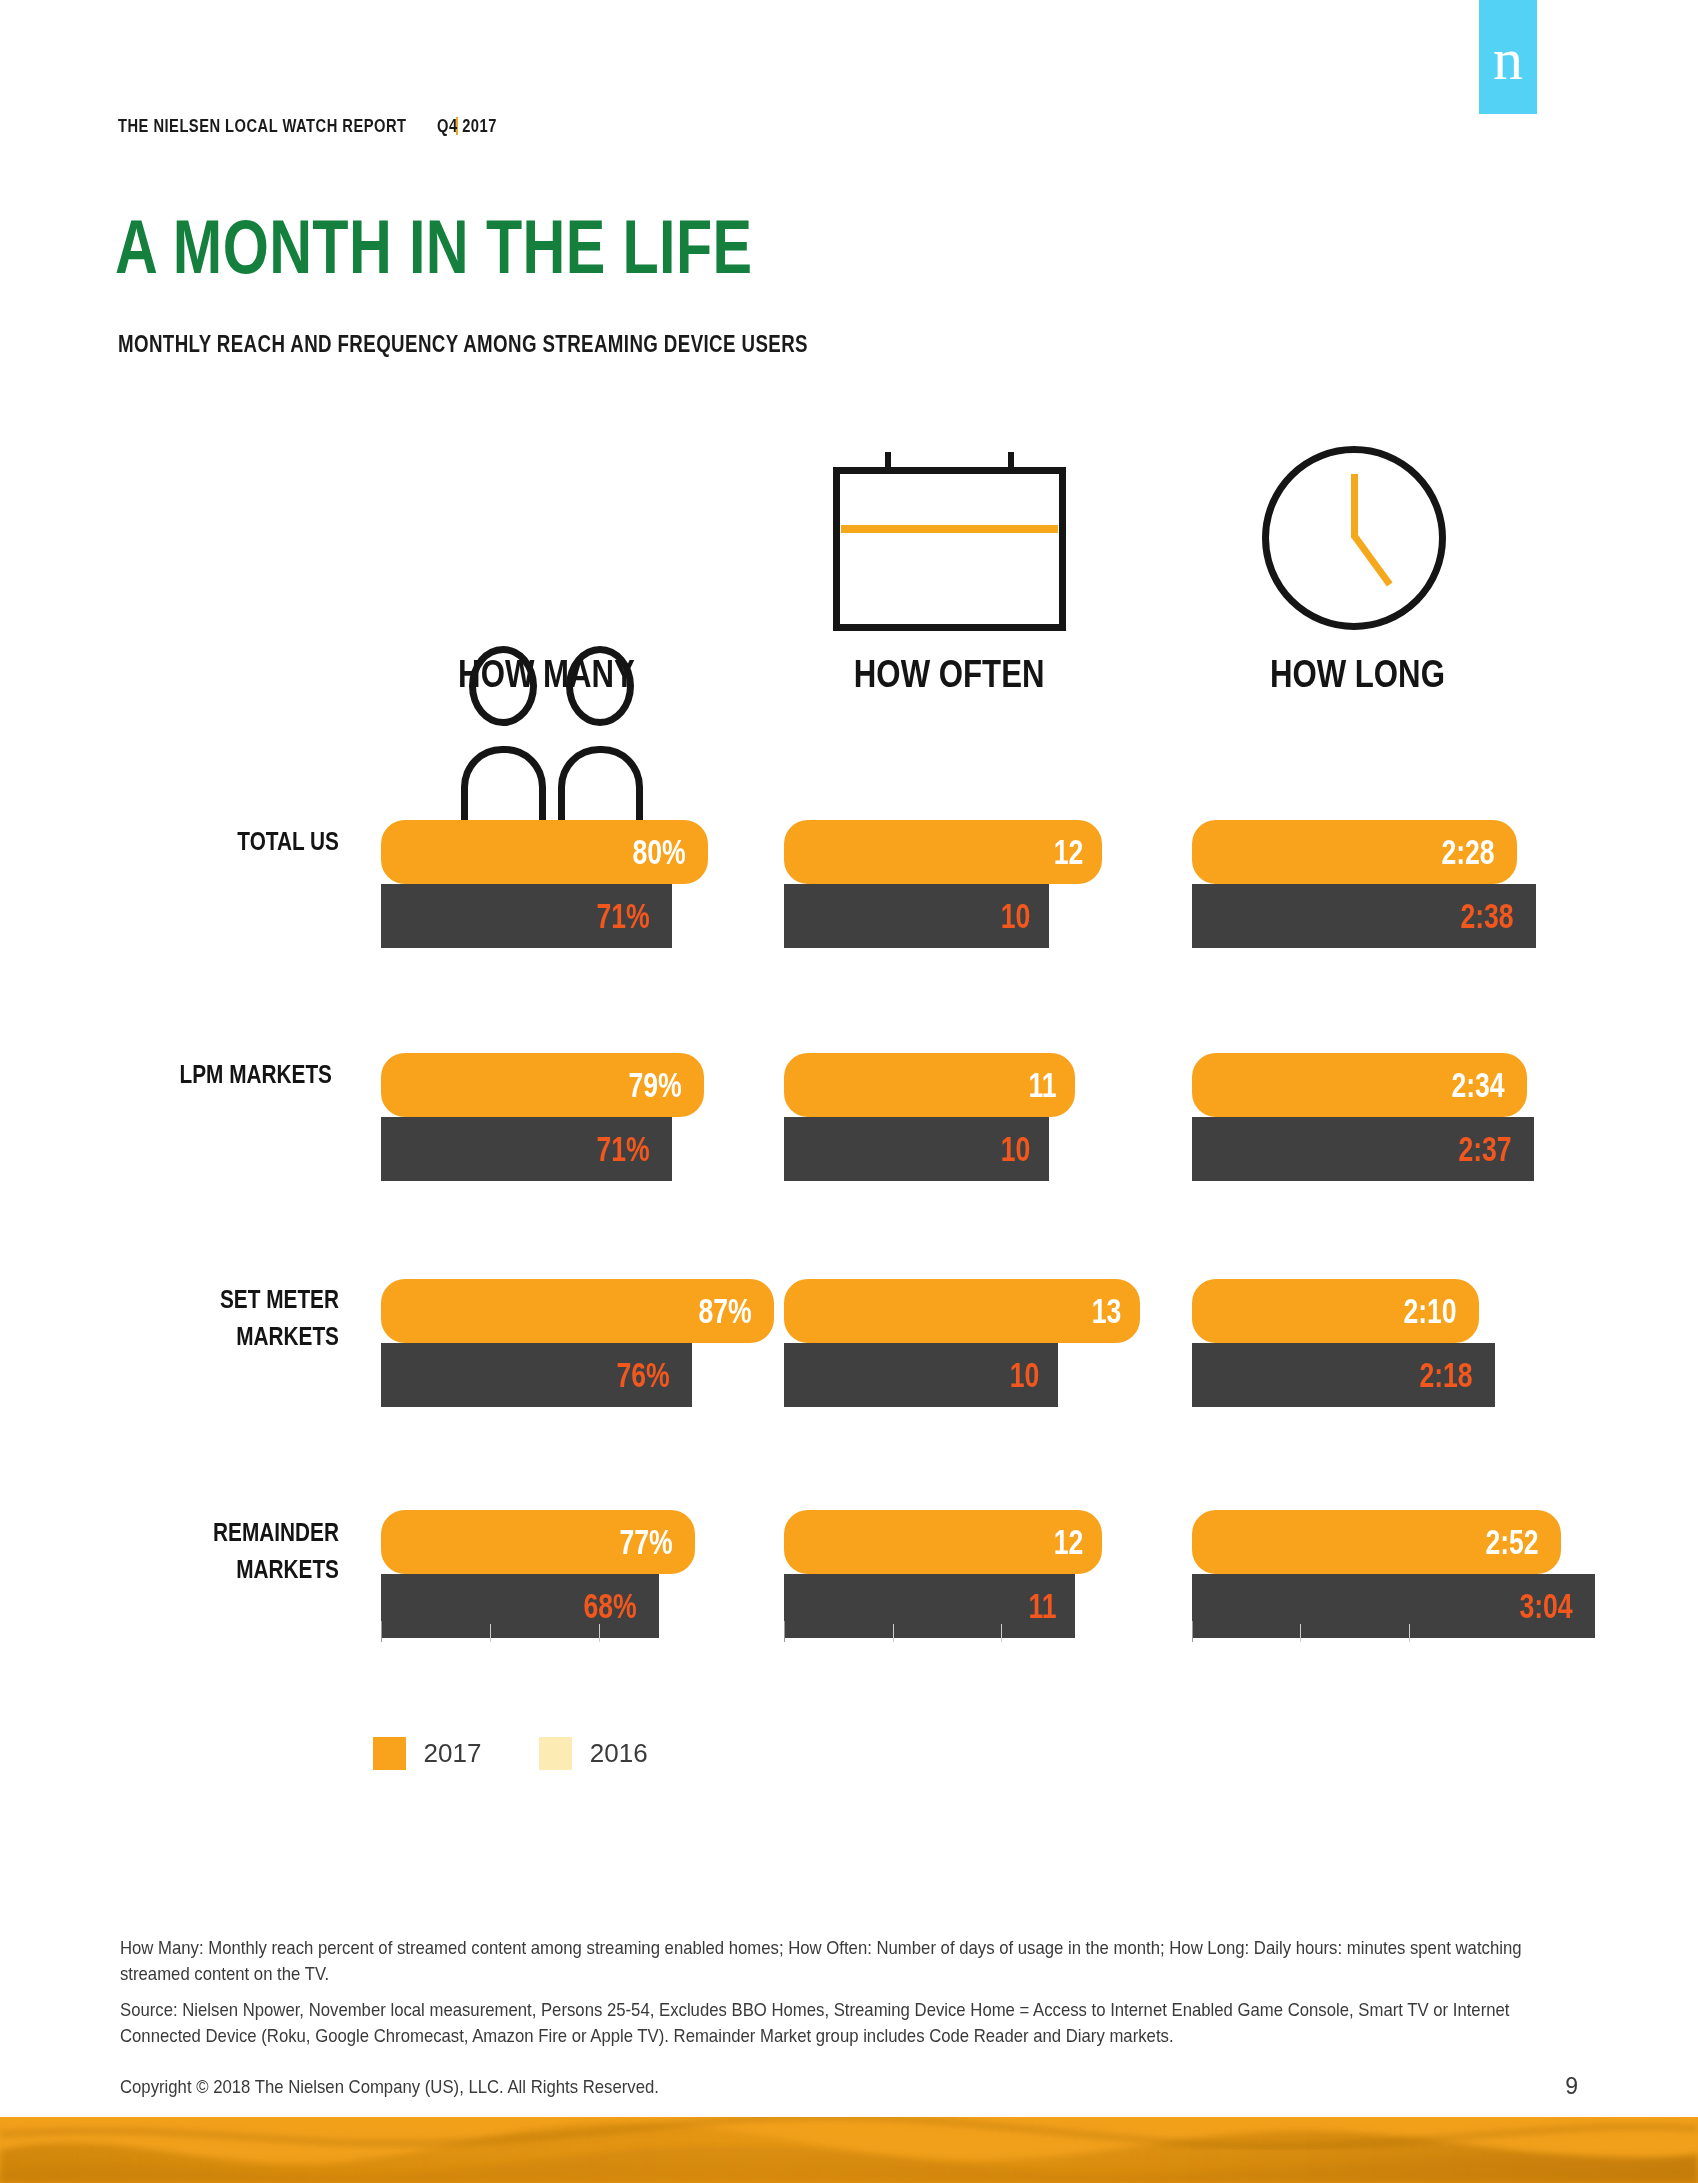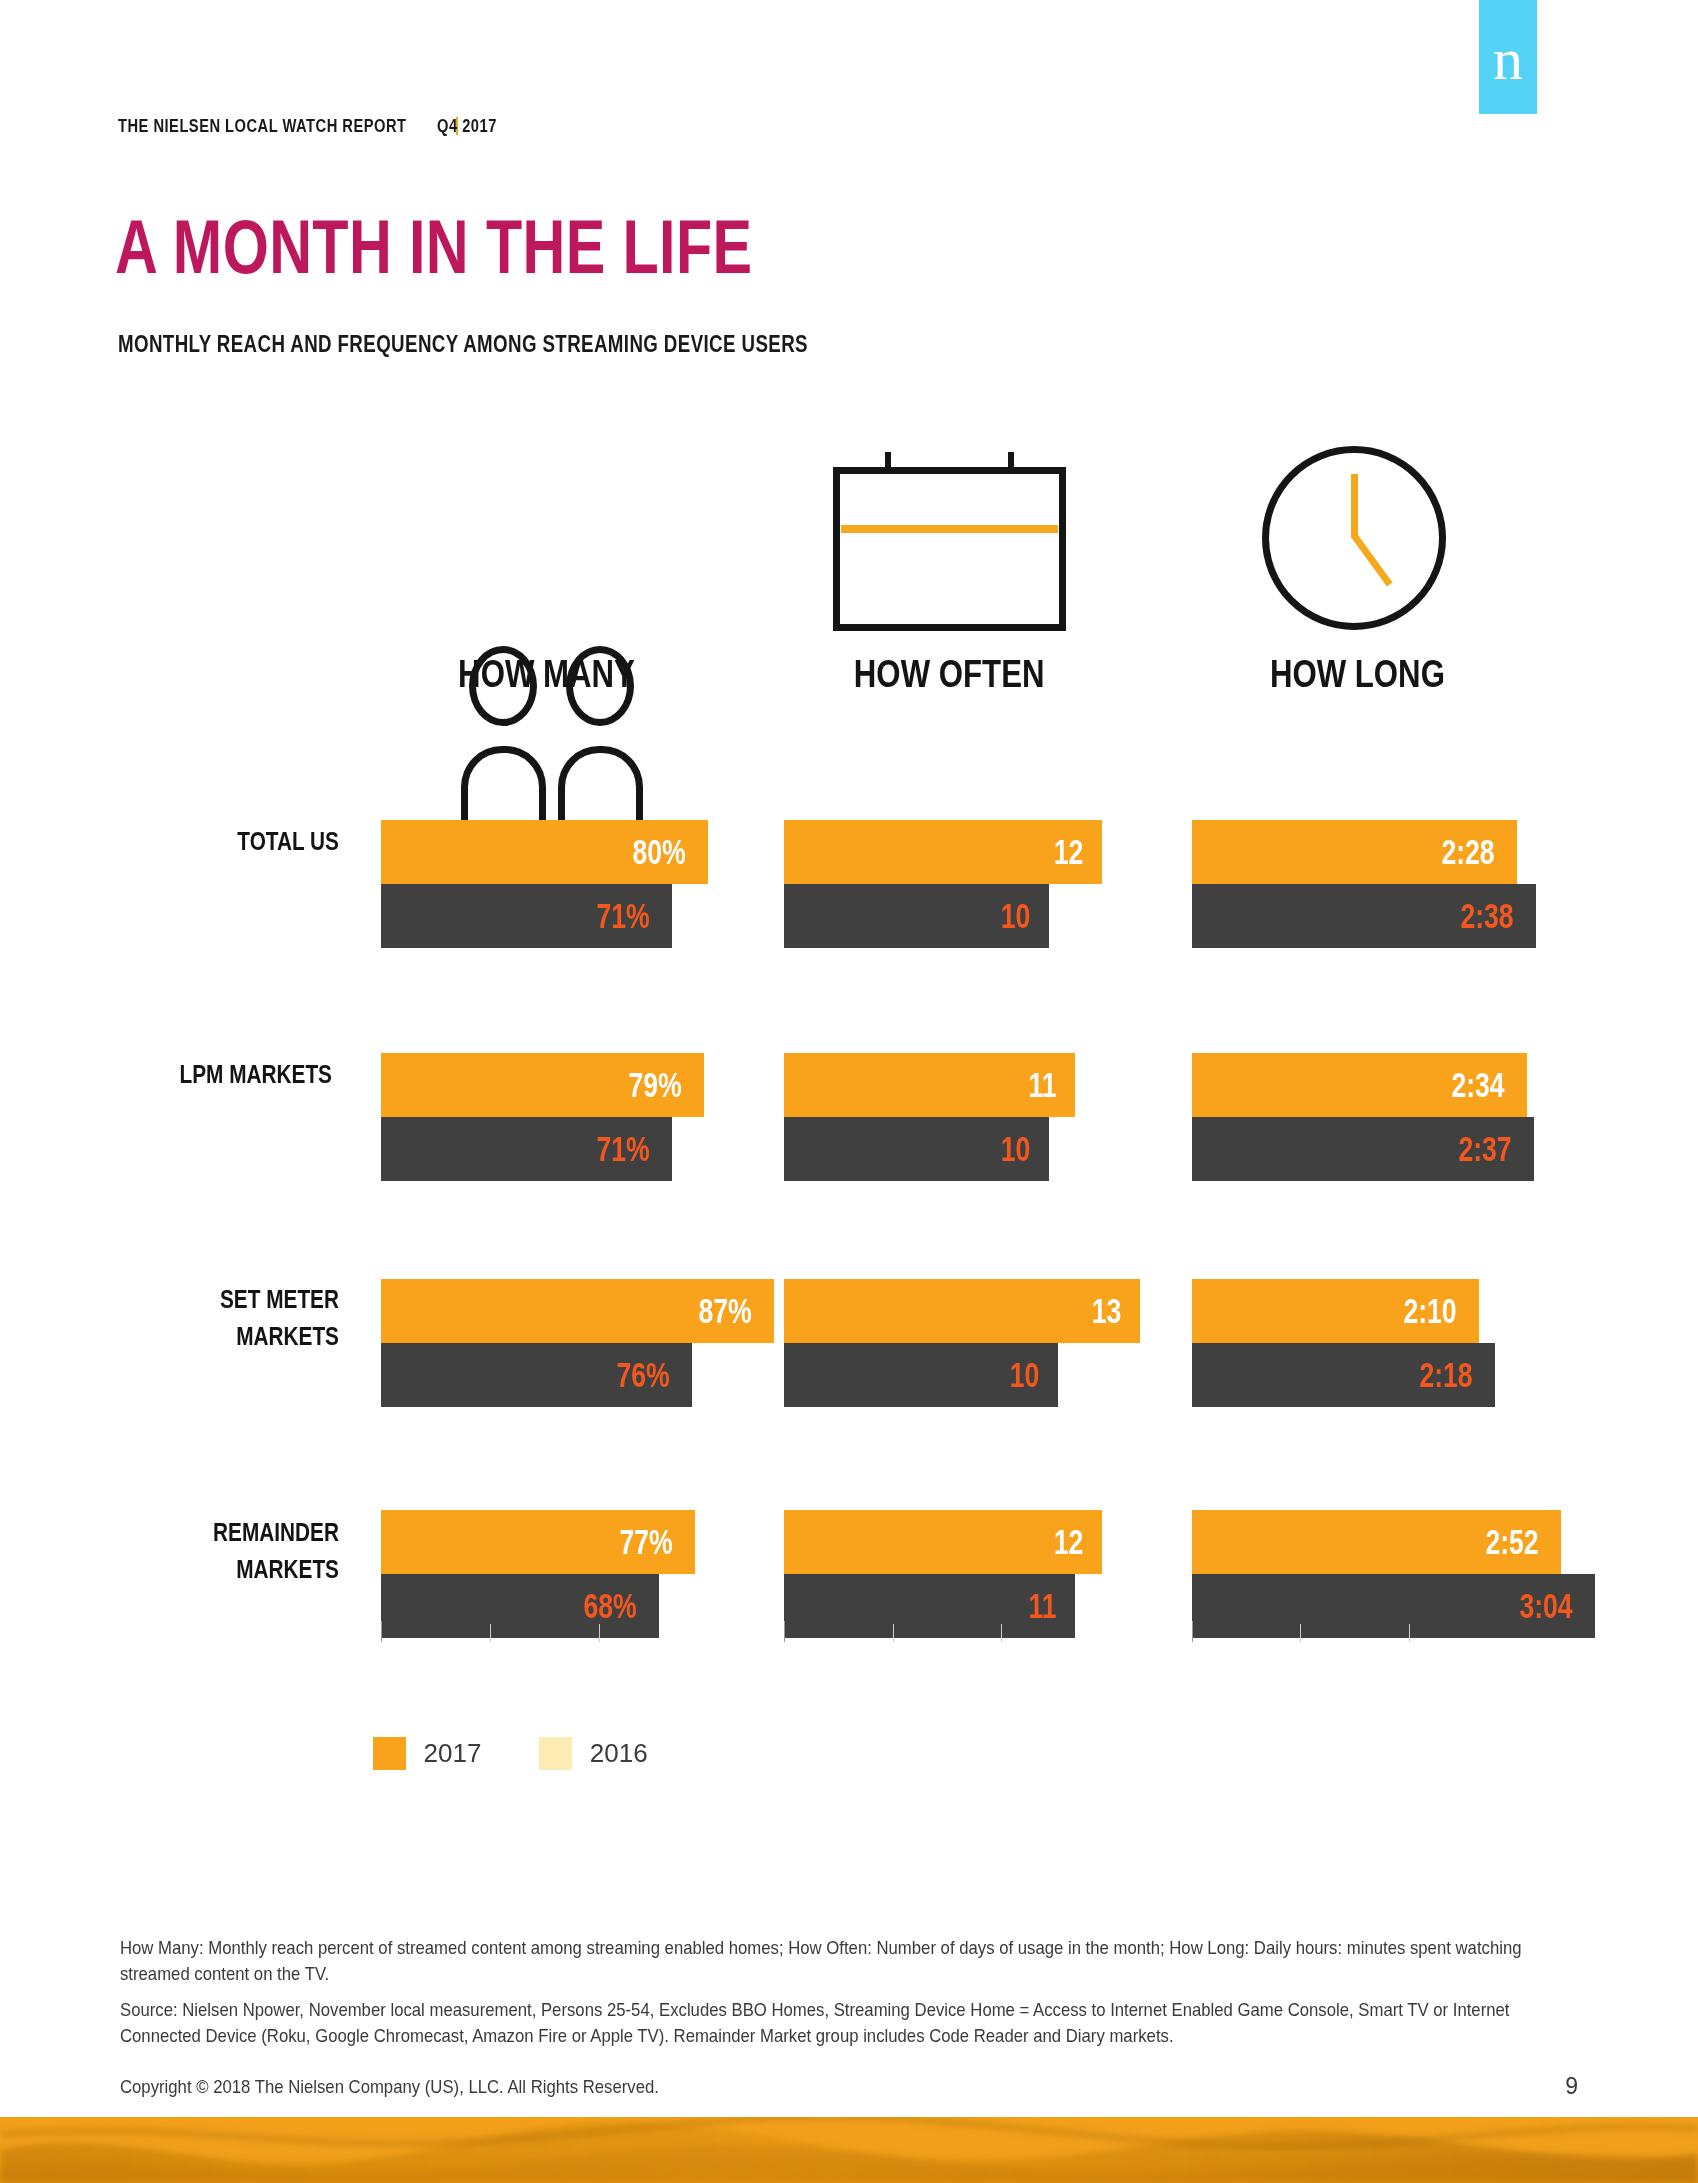--- a/index.html
+++ b/index.html
@@ -46,21 +46,21 @@
   }
   #kicker .k-rule {
     display:inline-block; width:1.9px; height:18.4px; background:#F0A61E;
     margin:0 1px 0 -23px;
   }
   #kicker .k-b { margin-left:-21.3px; }
 
   
   #title {
     position:absolute; left:115px; top:209px;
-    font-size:76px; line-height:1; color:#be185d;
+    font-size:76px; line-height:1; color:#15803d;
   }
   #subtitle {
     position:absolute; left:118px; top:332px;
     font-size:24px; line-height:1; color:#1a1a1a; letter-spacing:0.8px;
   }
 
   
   .iconcol { position:absolute; top:442px; }
   .iconcol .art { position:relative; height:204px; }
   .iconcol .cap {
@@ -115,21 +115,21 @@
     position:absolute; text-align:right; font-size:26px; line-height:37px;
     color:#141414; width:252px;
   }
   .rowlabel span {
     display:block;
     font-family:"Liberation Sans Narrow","Liberation Sans", sans-serif;
     font-weight:700; transform:scaleX(0.80); transform-origin:right center;
     white-space:nowrap;
   }
   .bar { position:absolute; height:64px; }
-  .bar.cur { background:#F9A21B; }
+  .bar.cur { background:#F9A21B;border-radius:24px; }
   .bar.prev { background:#404040; }
   .bar .val {
     position:absolute; right:13.6px; top:50%; transform:translateY(-52%);
     font-size:35px; line-height:1;
   }
   .bar .val i {
     font-style:normal; display:inline-block;
     font-family:"Liberation Sans Narrow","Liberation Sans", sans-serif;
     font-weight:700; transform:scaleX(0.76);
   }

